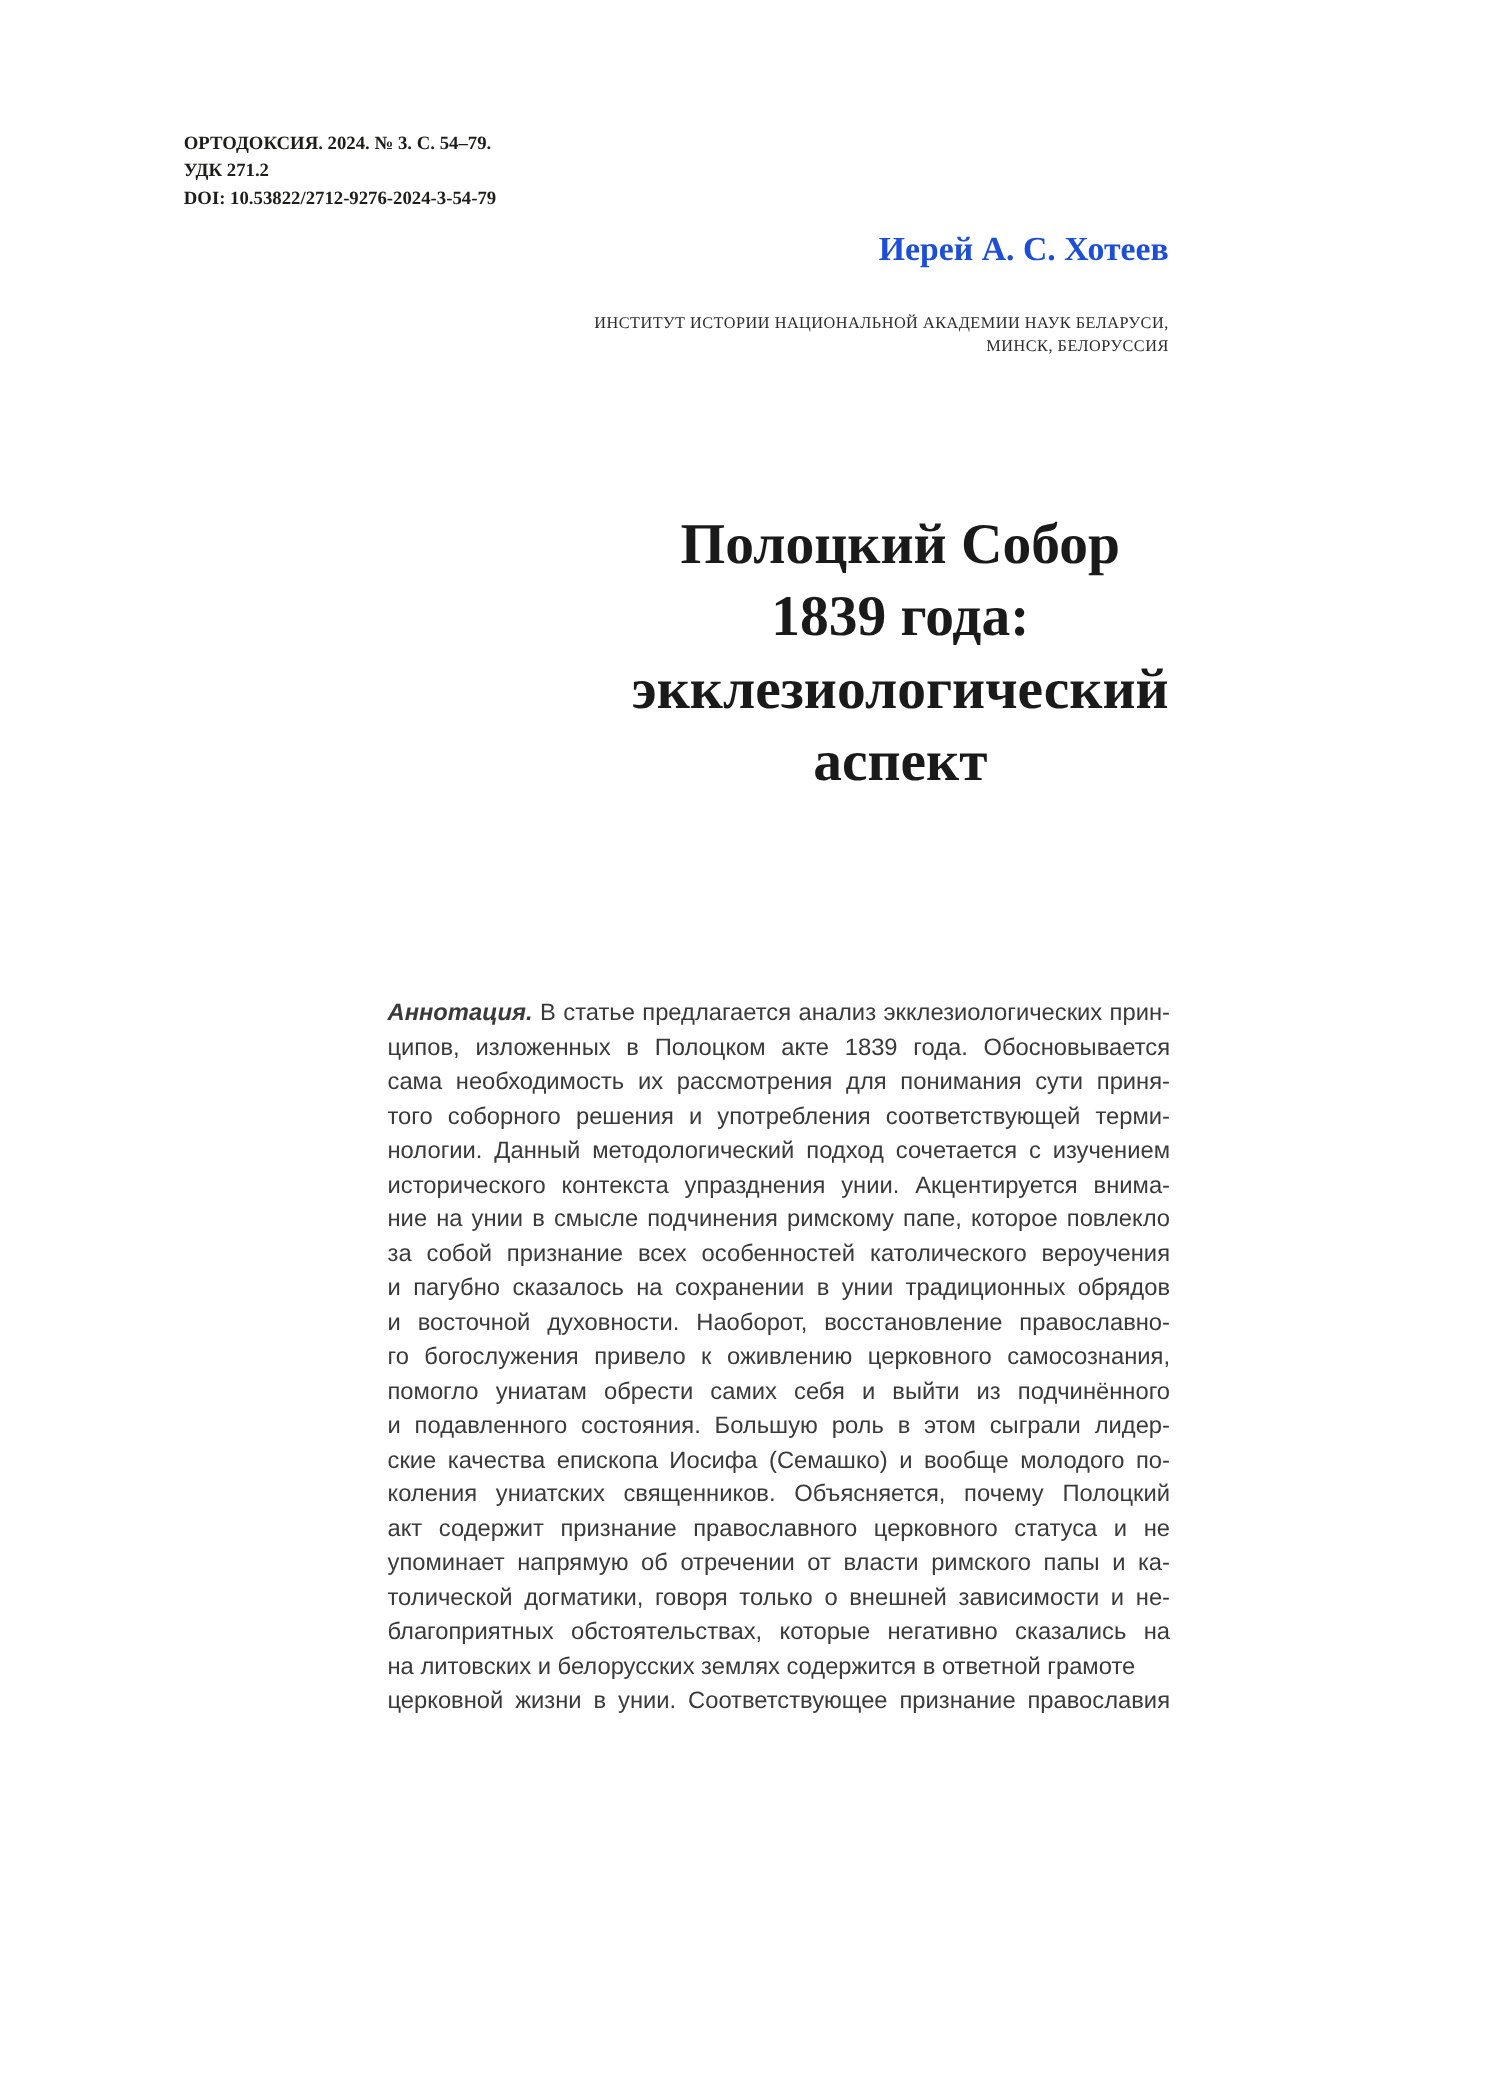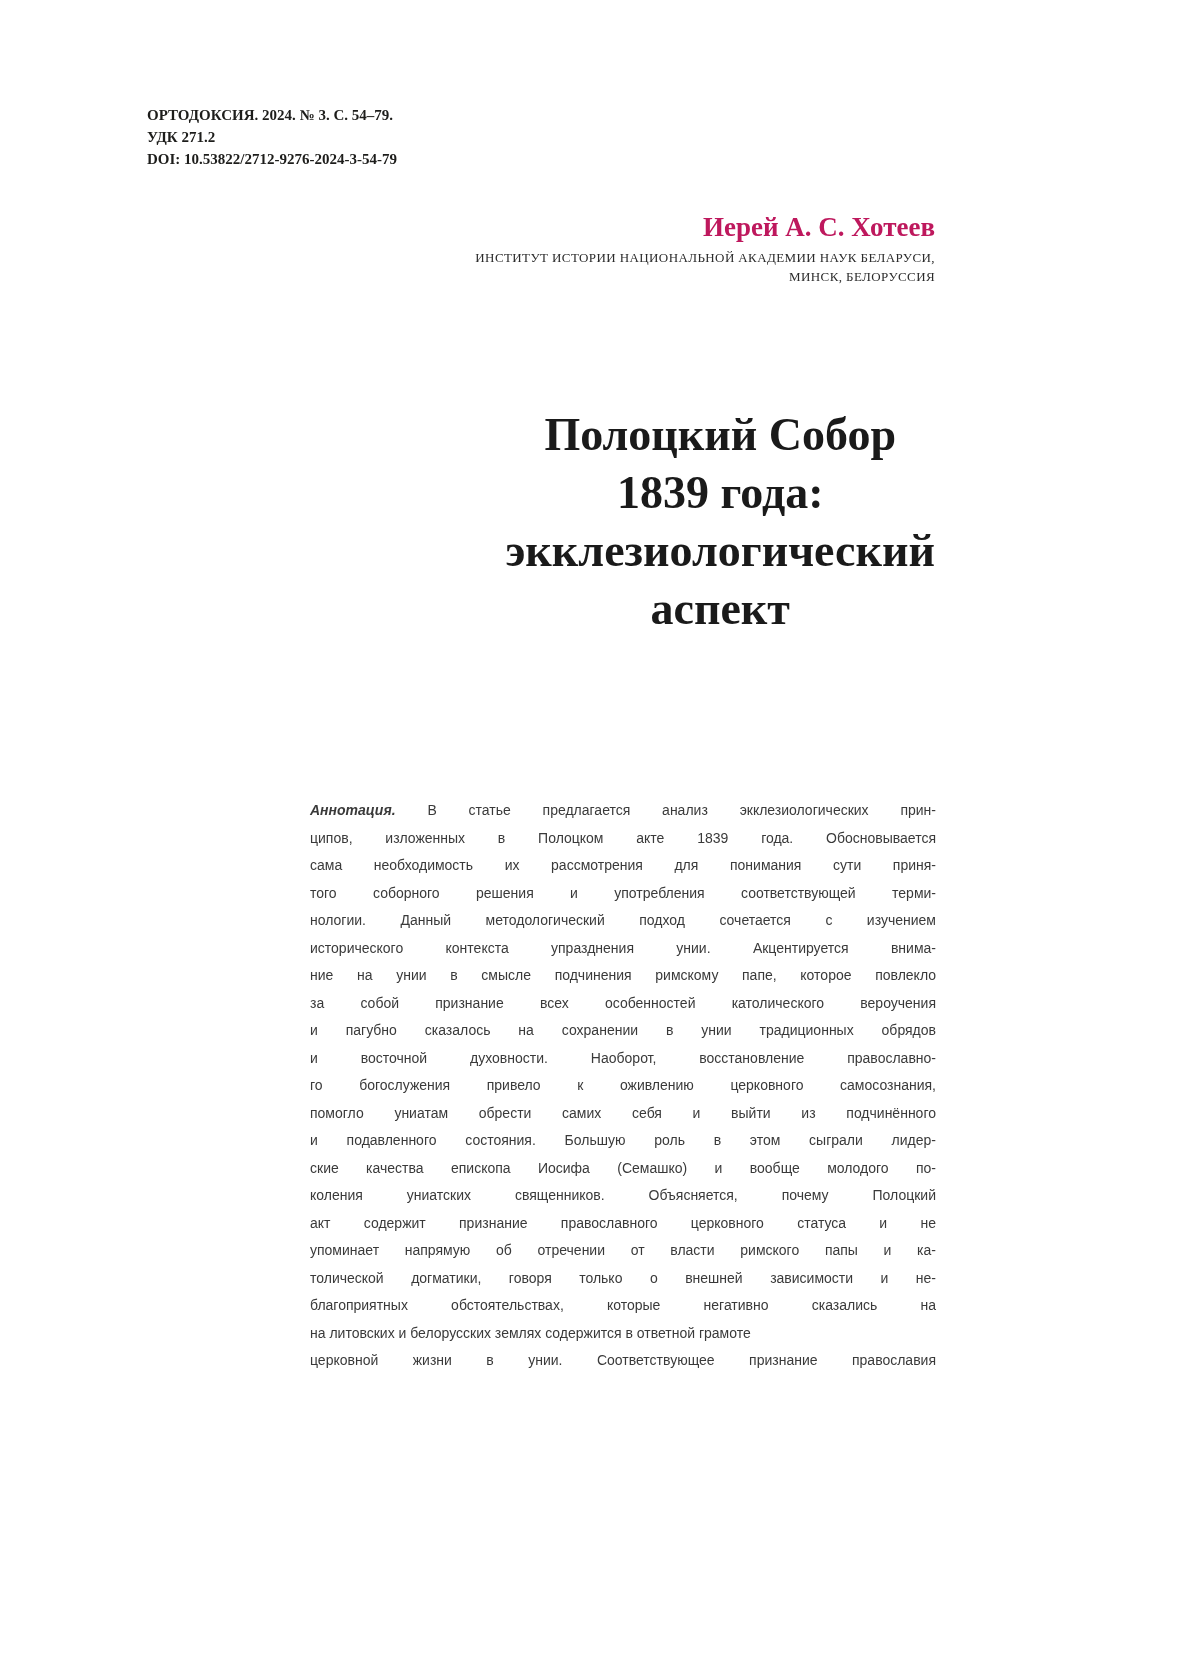--- a/index.html
+++ b/index.html
@@ -22,24 +22,23 @@
     line-height: 22px;
     color: #1d1d1b;
   }
   .author {
     position: absolute;
     right: 265px;
     top: 184px;
     font-family: "Liberation Serif", serif;
     font-weight: bold;
     font-size: 27px;
-    color: #be185d;
+    color: #1d4ed8;
     text-align: right;
     white-space: nowrap;
-    margin-top: 28px;
   }
   .affiliation {
     position: absolute;
     right: 265px;
     top: 248px;
     font-family: "Liberation Serif", serif;
     font-size: 13px;
     line-height: 19px;
     letter-spacing: 0.4px;
     color: #2b2b2b;
@@ -55,21 +54,21 @@
     line-height: 58px;
     color: #1a1a1a;
     text-align: center;
   }
   .abstract {
     position: absolute;
     left: 310px;
     top: 797px;
     width: 626px;
     font-family: "Liberation Sans", sans-serif;
-    font-size: 14px;
+    font-size: 19px;
     line-height: 27.5px;
     color: #3a3a3a;
   }
   .abs-line {
     text-align: justify;
     text-align-last: justify;
     text-justify: inter-word;
     white-space: normal;
   }
   .abs-line.last { text-align-last: left; }

